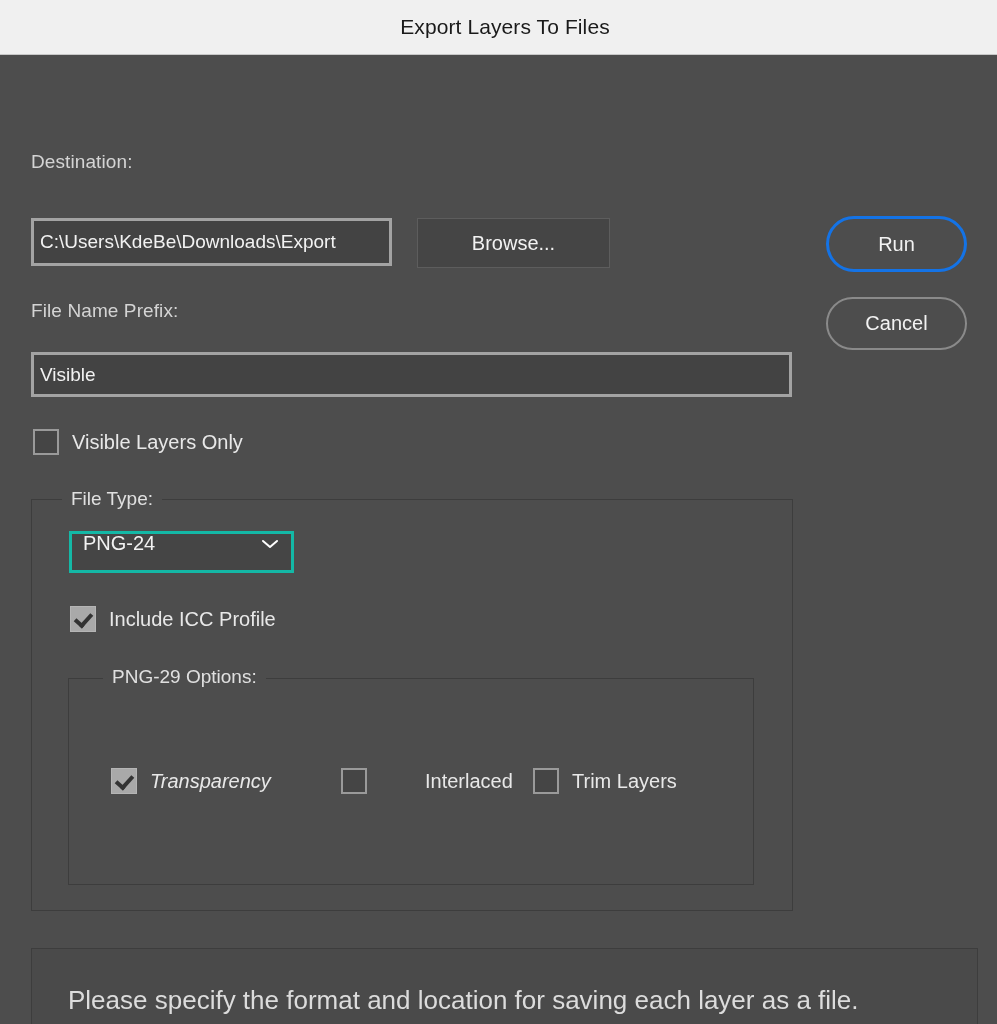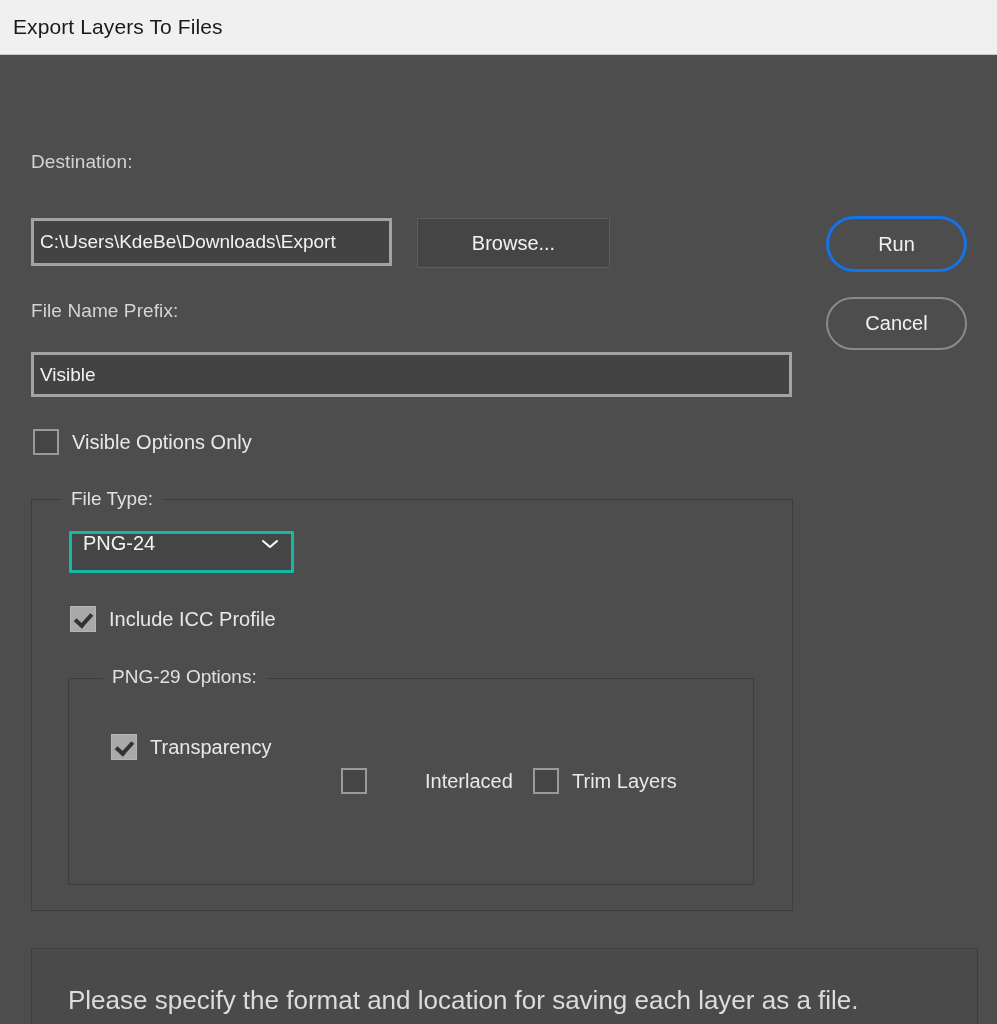--- a/index.html
+++ b/index.html
@@ -15,20 +15,21 @@
   }
 
   
   .titlebar {
     height: 55px;
     background: #f0f0f0;
     border-bottom: 1px solid #c8c8c8;
     display: flex;
     align-items: center;
     box-sizing: border-box;
+    justify-content: center;
   }
   .titlebar-text {
     font-size: 21px;
     color: #1a1a1a;
     padding-left: 13px;
     letter-spacing: 0.1px;
   }
 
   
   .dialog-body {
@@ -203,42 +204,42 @@
   <div class="abs btn-pill secondary" style="left:826px; top:242px; width:141px; height:53px;">Cancel</div>
 
   <div class="abs label" style="left:31px; top:245px;">File Name Prefix:</div>
 
   <div class="abs textinput" style="left:31px; top:297px; width:761px; height:45px;">
     <span class="val">Visible</span>
   </div>
 
   <div class="abs cb-row" style="left:33px; top:374px;">
     <span class="checkbox off"></span>
-    <span class="cb-label">Visible Options Only</span>
+    <span class="cb-label">Visible Layers Only</span>
   </div>
 
   <div class="abs group" style="left:31px; top:444px; width:762px; height:412px;"></div>
   <div class="group-title" style="left:62px; top:433px;">File Type:</div>
 
   <div class="abs dropdown" style="left:69px; top:476px; width:225px; height:42px;">
     <span>PNG-24</span>
     <svg class="chev" viewBox="0 0 18 10">
       <polyline points="2,2 9,8 16,2" fill="none" stroke="#ffffff" stroke-width="2" stroke-linecap="round" stroke-linejoin="round"></polyline>
     </svg>
   </div>
 
   <div class="abs cb-row" style="left:70px; top:551px;">
     <span class="checkbox on"></span>
     <span class="cb-label">Include ICC Profile</span>
   </div>
 
   <div class="abs group" style="left:68px; top:623px; width:686px; height:207px;"></div>
   <div class="group-title" style="left:103px; top:611px;">PNG-29 Options:</div>
 
-  <div class="abs cb-row" style="left:111px; top:679px;">
+  <div class="abs cb-row" style="left:111px; top:713px;font-style:italic;">
     <span class="checkbox on"></span>
     <span class="cb-label">Transparency</span>
   </div>
 
   <div class="abs cb-row" style="left:341px; top:713px;gap:45px;">
     <span class="checkbox off"></span>
     <span class="cb-label">Interlaced</span>
   </div>
 
   <div class="abs cb-row" style="left:533px; top:713px;">

